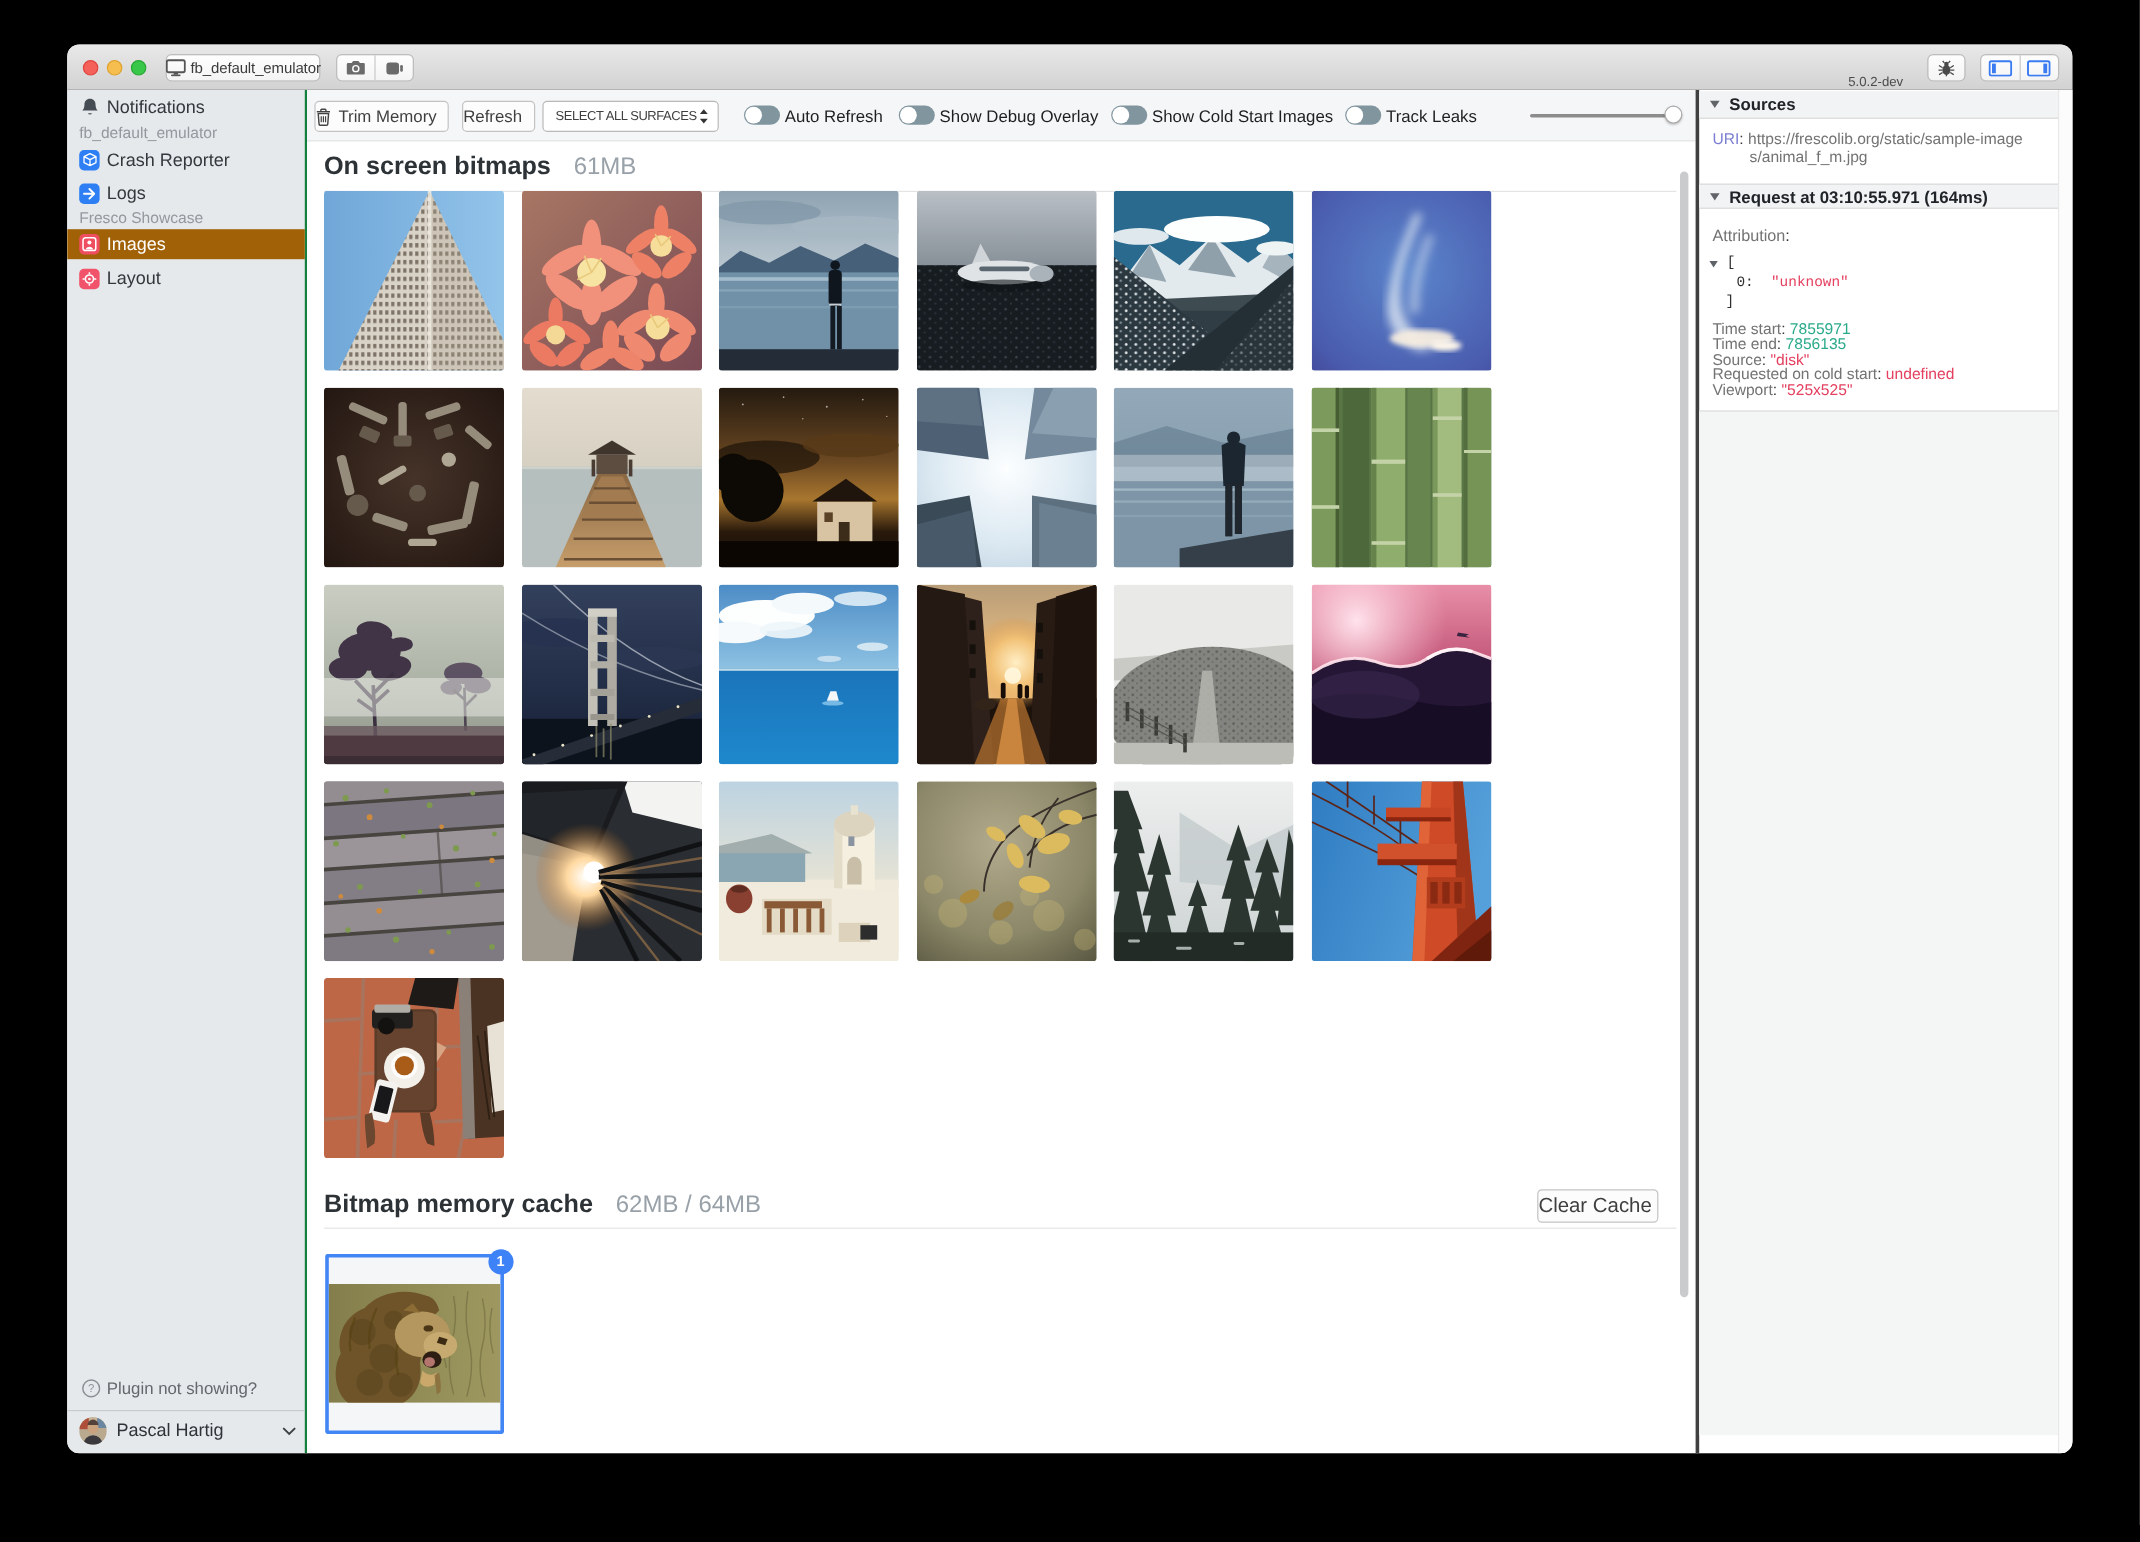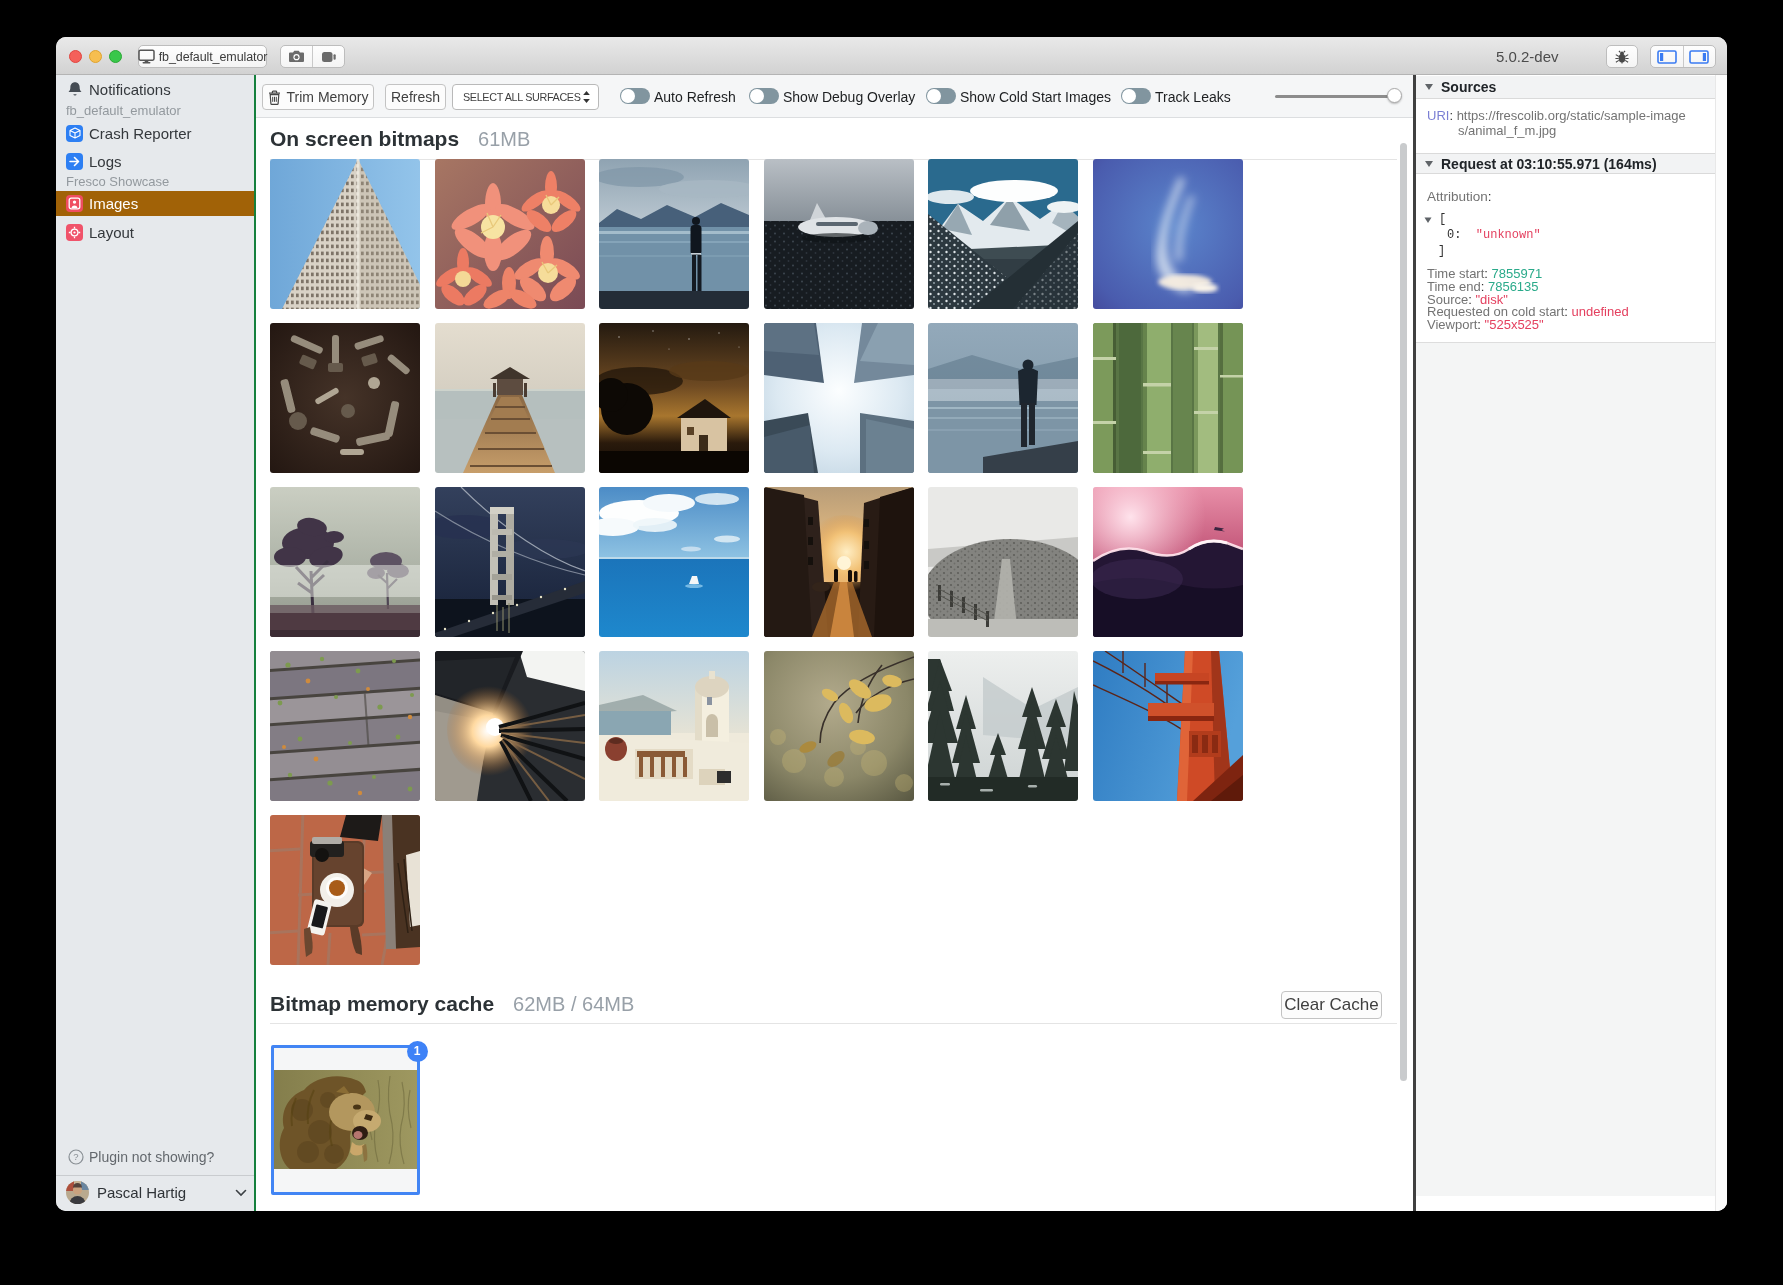--- a/index.html
+++ b/index.html
@@ -5,35 +5,35 @@
 *{box-sizing:border-box;margin:0;padding:0}
 html,body{width:1783px;height:1285px;background:#000;font-family:"Liberation Sans",sans-serif;-webkit-font-smoothing:antialiased}
 .win{position:absolute;left:56px;top:37px;width:1671px;height:1174px;border-radius:10px;overflow:hidden;background:#fff}
 
 .tb{position:absolute;left:0;top:0;width:1671px;height:38px;background:linear-gradient(#e9e9e9,#d2d2d2);border-bottom:1px solid #b4b4b4}
 .light{position:absolute;top:13px;width:13px;height:13px;border-radius:50%}
 .tbbtn{position:absolute;background:linear-gradient(#fefefe,#f4f4f4);border:1px solid #bdbdbd;border-radius:5px;display:flex;align-items:center;justify-content:center;color:#3c3c3c;font-size:13.5px;white-space:nowrap}
 .seg{position:absolute;display:flex;background:linear-gradient(#fefefe,#f4f4f4);border:1px solid #bdbdbd;border-radius:5px}
 .seg .cell{flex:1;display:flex;align-items:center;justify-content:center}
 .seg .cell+.cell{border-left:1px solid #c9c9c9}
-.ver{position:absolute;left:1440px;top:11px;width:90px;font-size:15px;color:#4c4c4c}
+.ver{position:absolute;left:1440px;top:26px;width:90px;text-align:right;font-size:11px;color:#4c4c4c}
 
 .app{position:absolute;left:0;top:38px;width:1671px;height:1136px}
 .sb{position:absolute;left:0;top:0;width:200px;height:100%;background:#e6e9ec;border-right:2px solid #15803d}
 .main{position:absolute;left:200px;top:0;width:1157px;height:100%;background:#fff}
 .right{position:absolute;left:1357px;top:0;width:314px;height:100%;background:#fff;border-left:3px solid #404040}
 
 .srow{position:absolute;left:0;width:100%;display:flex;align-items:center;font-size:15px;color:#34383c}
 .srow .ic{position:absolute;left:10px;width:17px;height:17px;border-radius:4px;display:flex;align-items:center;justify-content:center}
 .srow .lb{position:absolute;left:33px}
 .slabel{position:absolute;left:10px;font-size:13px;color:#93999e}
 .sel{background:#a16207;color:#fff}
 
 .toolbar{position:absolute;left:0;top:0;width:100%;height:43px;background:#f5f6f7;border-bottom:1px solid #dcdee0}
-.btn{position:absolute;top:9px;height:26px;background:#fcfcfc;border:1px solid #c3c3c3;border-radius:4px;display:flex;align-items:center;justify-content:center;font-size:14px;color:#3f3f3f}
+.btn{position:absolute;top:9px;height:26px;background:#fcfcfc;border:1px solid #c3c3c3;border-radius:4px;display:flex;align-items:center;font-size:14px;color:#3f3f3f}
 .toggle{position:absolute;top:13px;width:30px;height:16px;border-radius:8px;background:#81959f}
 .toggle:before{content:"";position:absolute;left:1px;top:1px;width:14px;height:14px;border-radius:50%;background:#fff}
 .tlabel{position:absolute;top:13.5px;font-size:14px;color:#1d1f21;white-space:nowrap}
 
 .content{position:absolute;left:0;top:43px;width:100%;height:1091px;background:#fff;overflow:hidden}
 .h1{position:absolute;left:14px;font-size:21px;font-weight:bold;color:#2c3236;white-space:nowrap}
 .h1 span{font-weight:normal;color:#98a0a8;margin-left:19px;font-size:20px}
 .hr{position:absolute;left:14px;width:1127px;height:1px;background:#e4e4e4}
 .ph{position:absolute;width:150px;height:150px;border-radius:3px;overflow:hidden}
 .ph svg{display:block;width:150px;height:150px}

